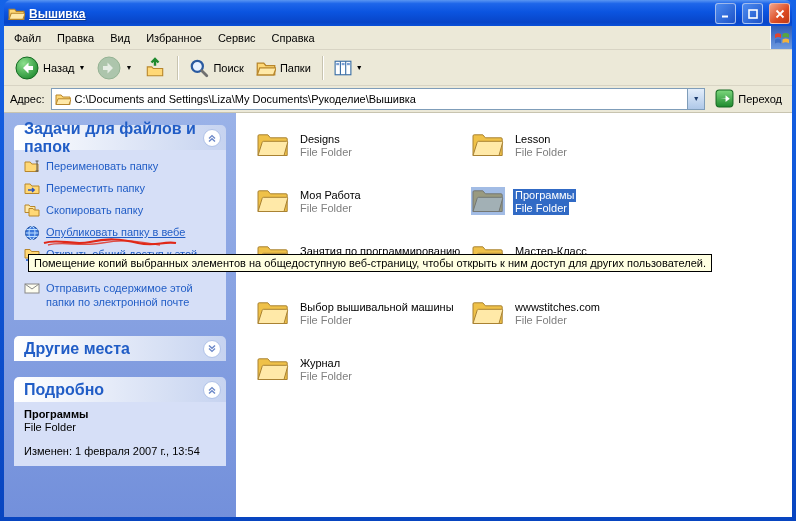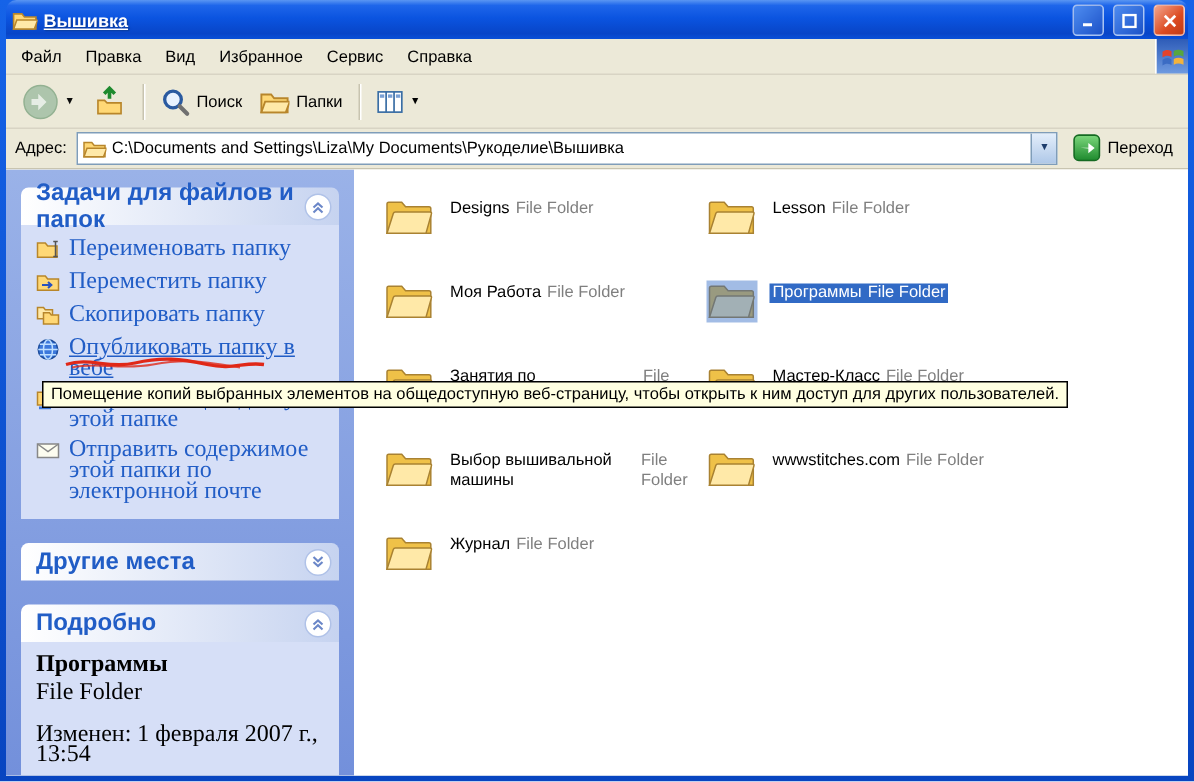--- a/index.html
+++ b/index.html
@@ -61,38 +61,38 @@
     background:linear-gradient(to bottom,#9AB2E8,#7390DB); overflow:hidden; }
   .section { margin-bottom:16px; }
   .section-header { height:25px; border-radius:5px 5px 0 0;
     background:linear-gradient(to right,#FFFFFF,#C6D3F0);
     display:flex; align-items:center; padding:0 5px 0 10px; cursor:pointer; }
   .section-header .s-title { flex:1; color:#215DC6; font-weight:bold; font-size:16px; }
   .chev { width:18px; height:18px; border-radius:50%; background:#fff; flex:none;
     border:1px solid #B0C2E8; display:flex; align-items:center; justify-content:center; }
   .chev svg { width:10px; height:10px; }
   .chev.down svg { transform:rotate(180deg); }
-  .section-body { background:#D6DFF7; padding:6px 8px 8px 10px; font-size:16px;font-family:Liberation Serif, serif; }
+  .section-body { background:#D6DFF7; padding:6px 8px 8px 10px; font-size:11px; }
   .task-item { display:flex; align-items:flex-start; gap:6px; padding:3px 0;
     color:#215DC6; line-height:14px; cursor:pointer; }
   .task-item .ticon { width:16px; height:16px; flex:none; }
   .task-item.hovered { position:relative; }
   .task-item.hovered .t-label { text-decoration:underline; }
   .squiggle { position:absolute; left:18px; top:15px; width:136px; height:10px;
     pointer-events:none; }
   .details-body { color:#000; }
   .d-name { font-weight:bold; }
   .d-type { margin-top:1px; }
   .d-modified { margin-top:12px; line-height:13px; }
 
   .content { flex:1; padding:18px 0 0 20px; background:#fff; }
   .files-grid { display:grid; grid-template-columns:215px 215px; grid-auto-rows:56px; }
   .file-item { display:flex; align-items:flex-start; gap:8px; cursor:pointer; }
   .file-icon { width:34px; height:28px; position:relative; flex:none; }
-  .file-text { display:flex; flex-direction:row; align-items:flex-start;
+  .file-text { display:flex; flex-direction:column; align-items:flex-start;
     padding-top:2px; font-size:11px; line-height:13px; }
   .file-name { color:#000; padding:0 2px; }
   .file-type { color:#7F7F7F; padding:0 2px; }
   .file-item.selected .file-name, .file-item.selected .file-type
     { background:#316AC5; color:#fff; }
   .file-item.selected .file-icon::after { content:""; position:absolute; inset:0;
     background:rgba(49,106,197,.45); }
 
   .tooltip { position:absolute; left:28px; top:254px; z-index:99;
     background:#FFFFE1; border:1px solid #000; padding:2px 5px;
@@ -141,20 +141,34 @@
         <svg viewBox="0 0 18 18" width="18" height="18">
           <path d="M2 5.5 C4 4 6 4 8 5.2 V9 C6 7.8 4 7.8 2 9.2 z" fill="#E3432C"></path>
           <path d="M9.5 5 C11.5 3.8 13.5 3.8 16 5 V8.8 C13.5 7.6 11.5 7.6 9.5 8.8 z" fill="#57A63F"></path>
           <path d="M2 10.8 C4 9.4 6 9.4 8 10.6 V14.4 C6 13.2 4 13.2 2 14.6 z" fill="#3B6CC4"></path>
           <path d="M9.5 10.4 C11.5 9.2 13.5 9.2 16 10.4 V14.2 C13.5 13 11.5 13 9.5 14.2 z" fill="#F3B33C"></path>
         </svg>
       </span>
     </div>
 
     <div class="toolbar">
+      <span class="tb-btn">
+        <svg width="24" height="24" viewBox="0 0 24 24">
+          <defs>
+              <radialGradient id="gback" cx="35%" cy="30%" r="80%">
+            <stop offset="0%" stop-color="#8CE08C"></stop>
+                <stop offset="100%" stop-color="#1E8A2E"></stop>
+          </radialGradient>
+            </defs>
+          <circle cx="12" cy="12" r="11" fill="url(#gback)" stroke="#156A22"></circle>
+          <path d="M13.5 6.5 L8 12 l5.5 5.5 v-3.5 h4.5 v-4 h-4.5 z" fill="#fff"></path>
+        </svg>
+        <span>Назад</span>
+        <span class="caret">▼</span>
+      </span>
       <span class="tb-btn disabled">
         <svg width="24" height="24" viewBox="0 0 24 24">
           <circle cx="12" cy="12" r="11" fill="#AAC4AA" stroke="#8FAF8F"></circle>
           <path d="M10.5 6.5 L16 12 l-5.5 5.5 v-3.5 H6 v-4 h4.5 z" fill="#E6EEE6"></path>
         </svg>
         <span class="caret">▼</span>
       </span>
       <span class="tb-btn">
         <svg width="22" height="22" viewBox="0 0 20 20">
           <path d="M3 17 V9 h4 l1.5 1.5 H17 V17 z" fill="#FFD876" stroke="#B8862B"></path>

